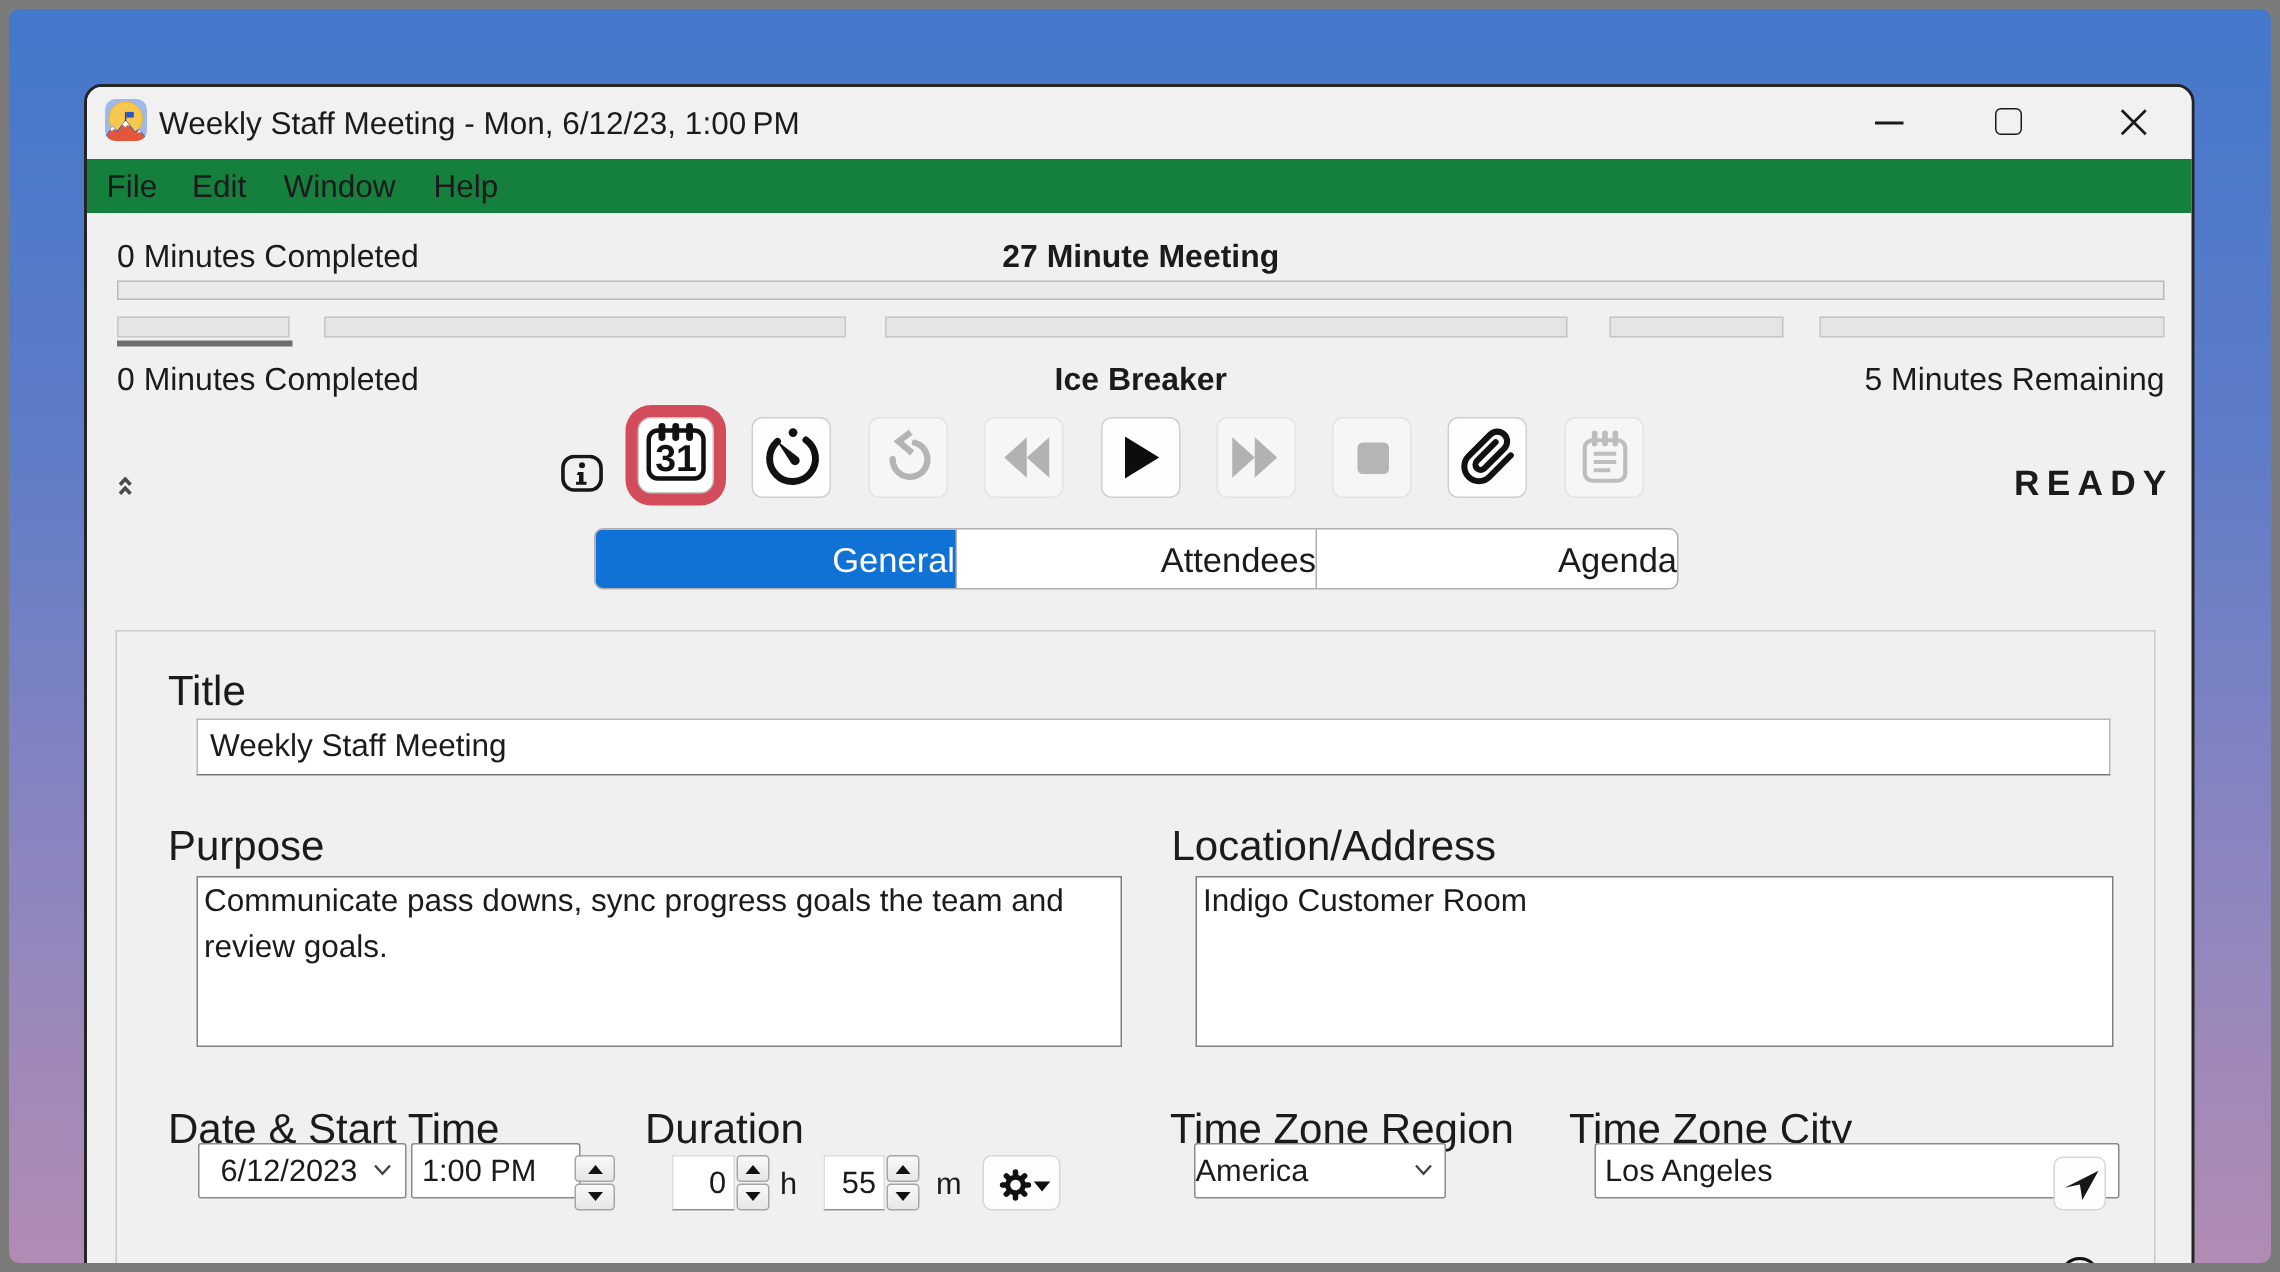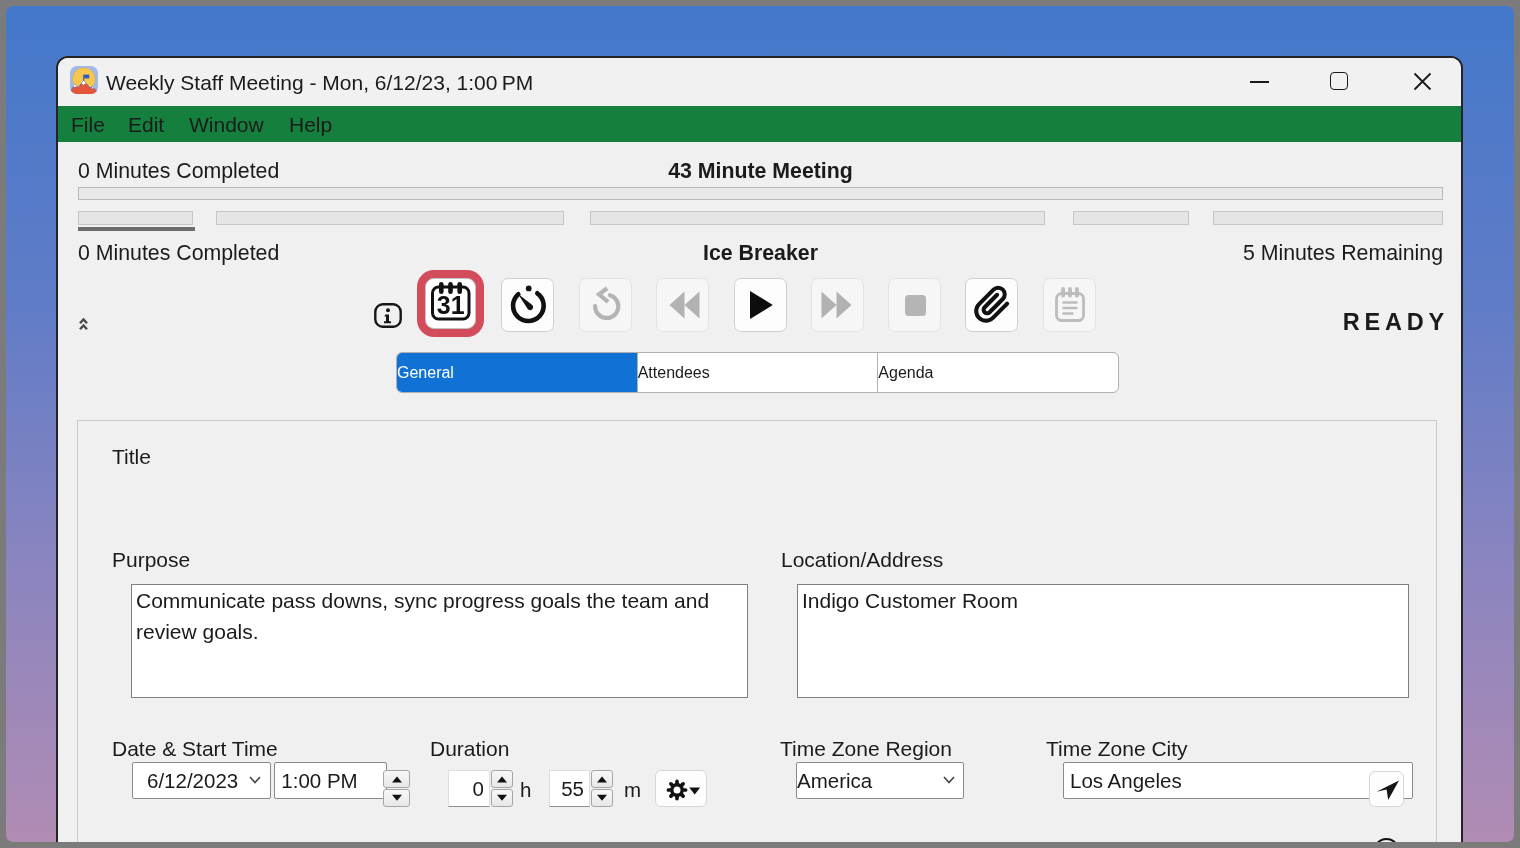--- a/index.html
+++ b/index.html
@@ -26,26 +26,26 @@
 .track{position:absolute;left:20px;top:129px;width:1365px;height:13px;background:#e9e9e9;border:1px solid #bababa}
 .seg{position:absolute;top:153px;height:14px;background:#e5e5e5;border:1px solid #c6c6c6}
 .seg-underline{position:absolute;left:20px;top:169px;width:117px;height:4px;background:#6e6e6e}
 
 .tbtn{position:absolute;top:220px;width:53px;height:54px;border-radius:7px;background:#fdfdfd;border:1px solid #cfcfcf}
 .tbtn.dis{background:#f6f6f6;border:1px solid #e3e3e3}
 .tbtn svg{position:absolute;left:50%;top:50%;transform:translate(-50%,-50%)}
 .ready{position:absolute;right:13px;top:253px;font-size:23.5px;line-height:23.5px;font-weight:bold;letter-spacing:4.8px;white-space:nowrap}
 
 .tabs{position:absolute;left:338px;top:294px;width:723px;height:41px;background:#fff;border:1px solid #b0b0b0;border-radius:6px;overflow:hidden;display:flex}
-.tab{flex:1;text-align:left;line-height:40px;font-size:16px;border-right:1px solid #b0b0b0}
+.tab{flex:1;text-align:right;line-height:40px;font-size:23px;border-right:1px solid #b0b0b0}
 .tab:last-child{border-right:none}
 .tab.sel{background:#0f72d4;color:#fff}
 
 .gbox{position:absolute;left:19px;top:362px;width:1360px;height:500px;border:1px solid #c9c9c9}
-.flabel{position:absolute;font-size:21px;white-space:nowrap}
+.flabel{position:absolute;font-size:28px;white-space:nowrap}
 .tinput{position:absolute;left:73px;top:421px;width:1276px;height:38px;background:#fff;border:1px solid #b6b6b6;border-bottom-color:#757575;line-height:36px;padding-left:8px;font-size:21px}
 .tarea{position:absolute;top:526px;height:114px;background:#fff;border:1px solid #7f7f7f;font-size:21px;line-height:31px;padding:0 6px 0 4px}
 
 .combo{position:absolute;top:704px;height:37px;background:#fff;border:1px solid #8a8a8a;border-radius:2px;line-height:35px;font-size:20.5px}
 .combo .chev{position:absolute;top:13px;width:12px;height:8px}
 .spinbtns{position:absolute;width:27px}
 .spb{position:relative;width:100%;height:18px;background:linear-gradient(#f8f8f8,#e7e7e7);border:1px solid #a6a6a6;border-radius:3px}
 .spb+.spb{margin-top:1px}
 .tri-up{position:absolute;left:50%;top:50%;transform:translate(-50%,-40%);width:0;height:0;border-left:5.5px solid transparent;border-right:5.5px solid transparent;border-bottom:6.5px solid #111}
 .tri-dn{position:absolute;left:50%;top:50%;transform:translate(-50%,-55%);width:0;height:0;border-left:5.5px solid transparent;border-right:5.5px solid transparent;border-top:6.5px solid #111}
@@ -88,21 +88,21 @@
 
    <div class="menubar">
      <span style="left:13px">File</span>
      <span style="left:70px">Edit</span>
      <span style="left:131px">Window</span>
      <span style="left:231px">Help</span>
    </div>
 
    <div class="lblrow" style="top:101px">
      <span class="l">0 Minutes Completed</span>
-     <span class="c">43 Minute Meeting</span>
+     <span class="c">27 Minute Meeting</span>
    </div>
    <div class="track"></div>
    <div class="seg" style="left:20px;width:115px"></div>
    <div class="seg" style="left:158px;width:348px"></div>
    <div class="seg" style="left:532px;width:455px"></div>
    <div class="seg" style="left:1015px;width:116px"></div>
    <div class="seg" style="left:1155px;width:230px"></div>
    <div class="seg-underline"></div>
    <div class="lblrow" style="top:183px">
      <span class="l">0 Minutes Completed</span>
@@ -183,20 +183,21 @@
    <div class="ready">READY</div>
 
    <div class="tabs">
      <div class="tab sel">General</div>
      <div class="tab">Attendees</div>
      <div class="tab">Agenda</div>
    </div>
 
    <div class="gbox"></div>
    <div class="flabel" style="left:54px;top:387px">Title</div>
+   <div class="tinput">Weekly Staff Meeting</div>
    <div class="flabel" style="left:54px;top:490px">Purpose</div>
    <div class="tarea" style="left:73px;width:617px">Communicate pass downs, sync progress goals the team and review goals.</div>
    <div class="flabel" style="left:723px;top:490px">Location/Address</div>
    <div class="tarea" style="left:739px;width:612px">Indigo Customer Room</div>
 
    <div class="flabel" style="left:54px;top:679px">Date &amp; Start Time</div>
    <div class="flabel" style="left:372px;top:679px">Duration</div>
    <div class="flabel" style="left:722px;top:679px">Time Zone Region</div>
    <div class="flabel" style="left:988px;top:679px">Time Zone City</div>
 

